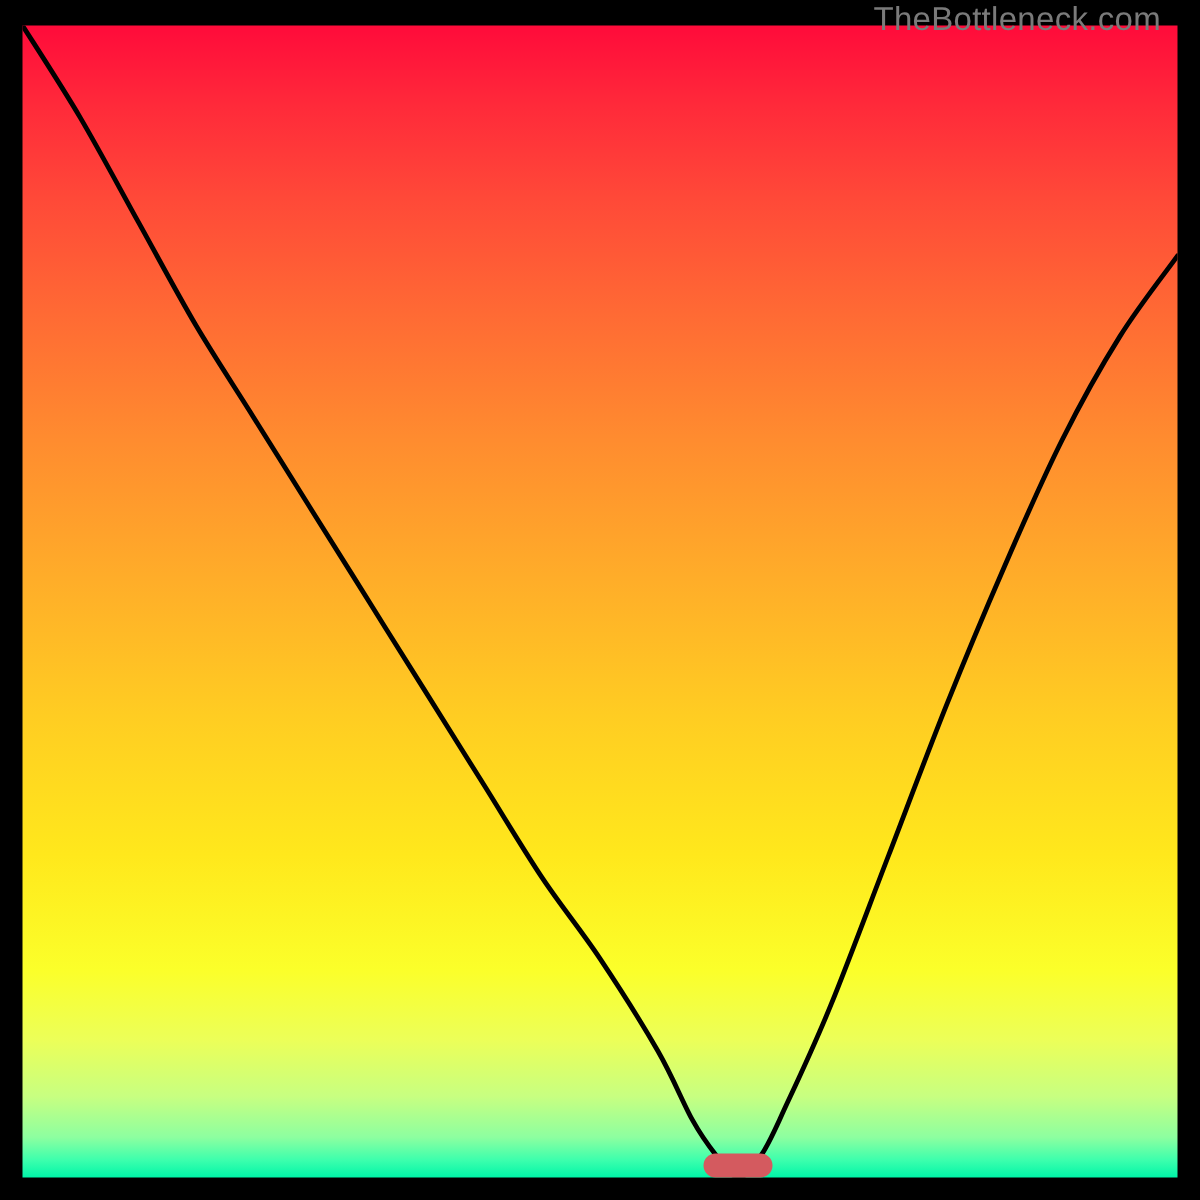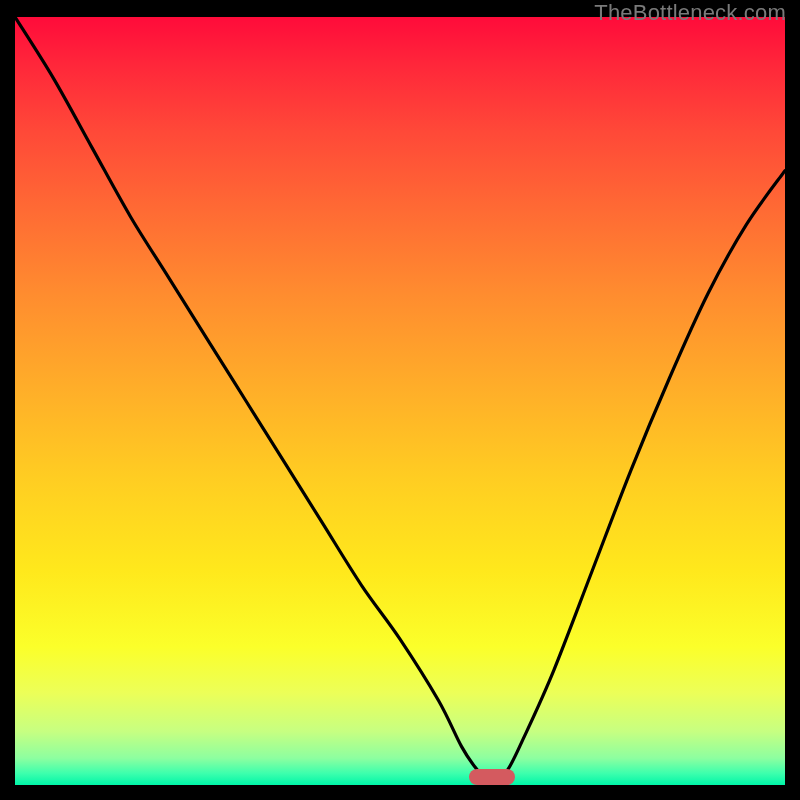--- a/index.html
+++ b/index.html
@@ -38,21 +38,21 @@
       #ecff58 88%,
       #c7ff81 93%,
       #8dffa0 96.5%,
       #3cffad 98.5%,
       #00f5a8 100%
     );
   }
   .watermark {
     position: absolute;
     top: 0px;
-    right: 14px;
+    right: 26px;
     color: #7a7a7a;
     font-size: 22px;
     font-weight: 400;
     letter-spacing: 0.2px;
     user-select: none;
   }
   svg.curve {
     position: absolute;
     left: 0;
     top: 0;

